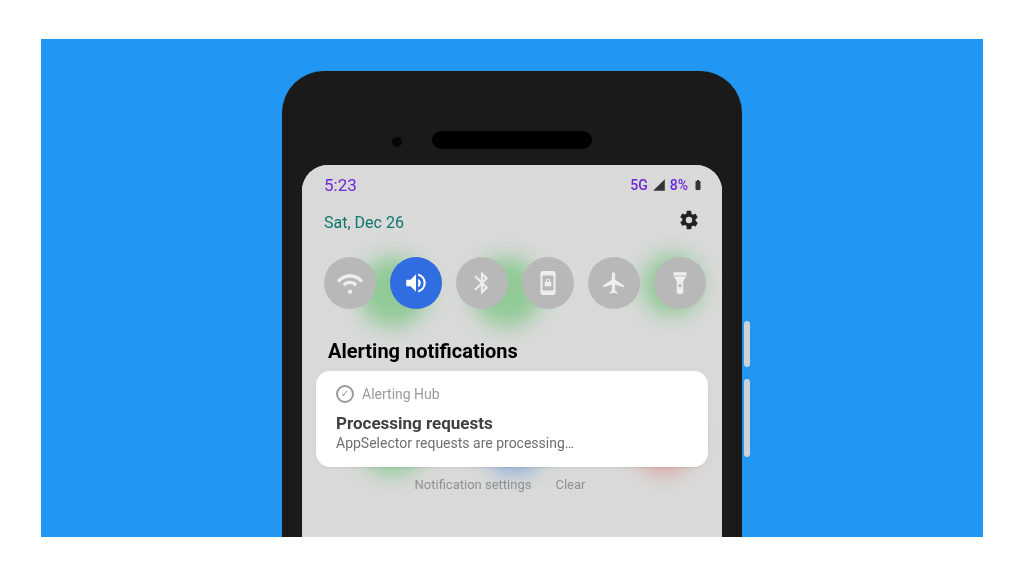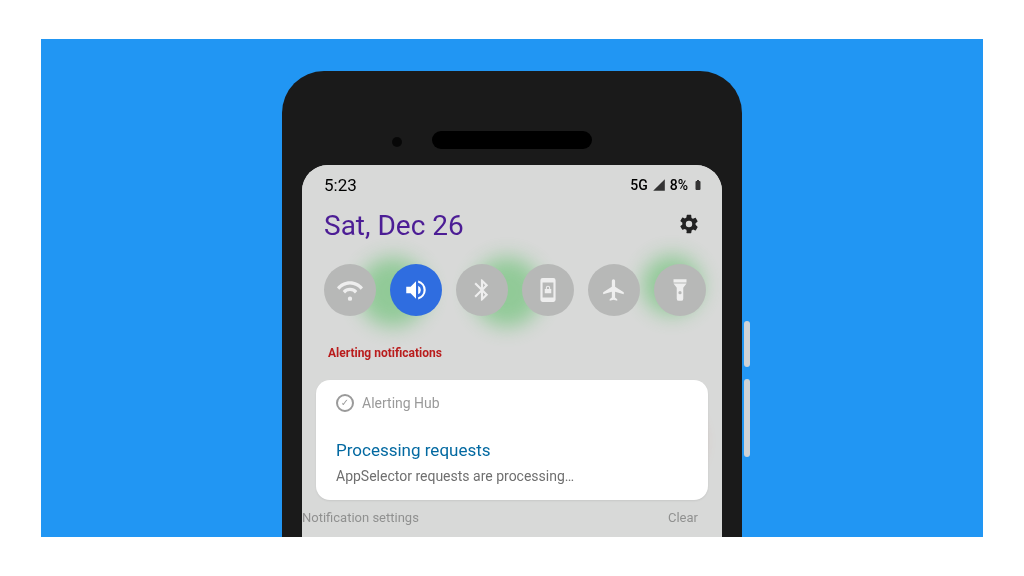--- a/index.html
+++ b/index.html
@@ -17,37 +17,37 @@
   
   .blur-bg{position:absolute;inset:0;background:#d8d9d8}
   .blob{position:absolute;border-radius:50%;filter:blur(10px);opacity:.45}
   .blob.g1{width:70px;height:70px;left:56px;top:92px;background:#3cb84a}
   .blob.g2{width:70px;height:70px;left:170px;top:92px;background:#3cb84a}
   .blob.g3{width:60px;height:60px;right:20px;top:90px;background:#3cb84a}
   .blob.g4{width:70px;height:70px;left:56px;top:240px;background:#3cb84a}
   .blob.b1{width:64px;height:64px;left:180px;top:244px;background:#2a74d9}
   .blob.r1{width:64px;height:64px;right:26px;top:244px;background:#e06050}
   .shade{position:absolute;inset:0;color:#3a3a3a}
-  .statusbar{display:flex;justify-content:space-between;align-items:center;padding:10px 18px 0 22px;font-size:17px;color:#000000}
+  .statusbar{display:flex;justify-content:space-between;align-items:center;padding:10px 18px 0 22px;font-size:17px;color:#6d28d9}
   .status-right{display:flex;align-items:center;gap:4px;font-size:14px;font-weight:500}
   .sig-icon,.bat-icon{display:inline-flex}
   .daterow{display:flex;justify-content:space-between;align-items:center;padding:14px 22px 0 22px}
-  .date{font-size:28px;color:#4c1d95}
+  .date{font-size:16px;color:#0f766e}
   .gear{width:22px;height:22px;color:#222}
   .qs-row{display:flex;gap:14px;padding:22px 0 0 22px}
   .qs{width:52px;height:52px;border-radius:50%;display:flex;align-items:center;justify-content:center;color:#eee;background:#b7b8b7}
   .qs.active{background:#2f6de0}
   .qs svg{width:26px;height:26px}
-  .section-label{padding:30px 0 20px 26px;font-size:12px;font-weight:700;color:#b91c1c}
+  .section-label{padding:30px 0 8px 26px;font-size:20px;font-weight:700;color:#000000}
   .notif-card{margin:0 14px;background:#fff;border-radius:14px;padding:14px 20px 16px 20px;box-shadow:0 1px 2px rgba(0,0,0,.08)}
   .app-row{display:flex;align-items:center;gap:8px;color:#9a9a9a;font-size:14px}
   .app-icon{width:14px;height:14px;border-radius:50%;border:2px solid #9a9a9a;display:inline-flex;align-items:center;justify-content:center;font-size:10px;line-height:1}
-  .notif-title{font-size:17px;font-weight:400;color:#0369a1;margin-top:28px}
-  .notif-body{font-size:14px;color:#6f6f6f;margin-top:8px}
-  .footer-row{display:flex;justify-content:space-between;gap:24px;padding:10px 24px 0 0;font-size:13px;color:#555;opacity:.55}
+  .notif-title{font-size:17px;font-weight:700;color:#404040;margin-top:10px}
+  .notif-body{font-size:14px;color:#6f6f6f;margin-top:2px}
+  .footer-row{display:flex;justify-content:center;gap:24px;padding:10px 24px 0 0;font-size:13px;color:#555;opacity:.55}
 </style>
 </head>
 <body>
 
 <div class="stage">
   <div class="bluearea">
     <div class="phone">
       <div class="side-btn a"></div>
       <div class="side-btn b"></div>
       <div class="bezel">

